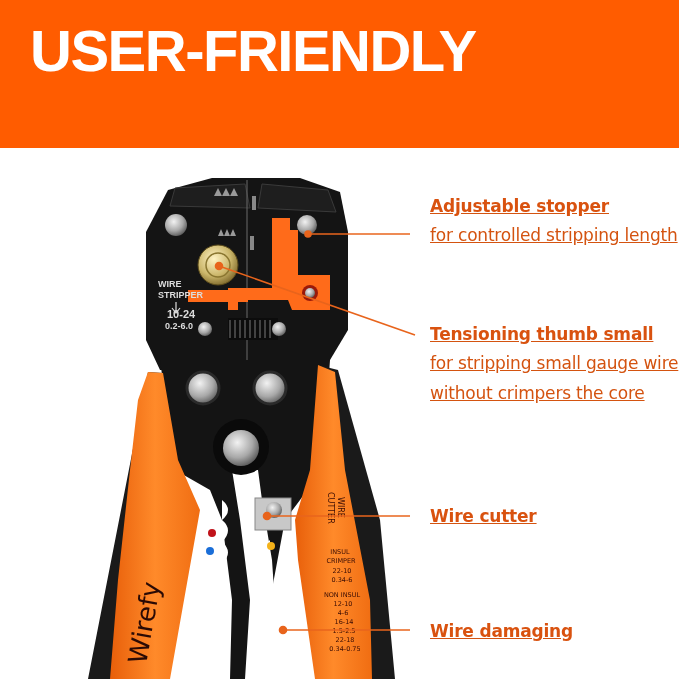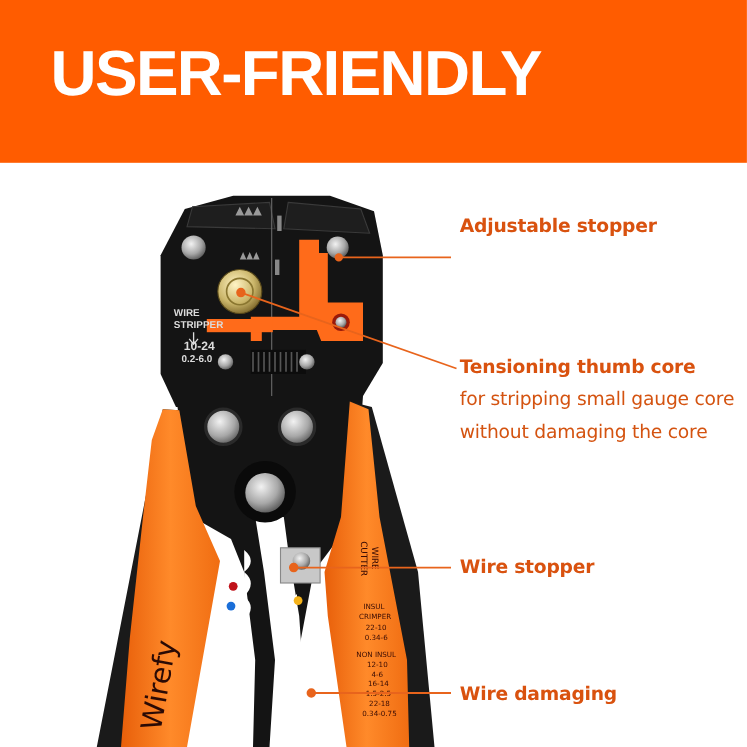--- a/index.html
+++ b/index.html
@@ -6,35 +6,36 @@
   body {
     width: 679px; height: 679px; overflow: hidden; position: relative;
     background: #ffffff;
     font-family: "DejaVu Sans", "Liberation Sans", sans-serif;
   }
   .banner {
     position: absolute; left: 0; top: 0; width: 679px; height: 148px;
     background: #ff5c00;
   }
   .banner-title {
-    position: absolute; left: 30px; top: 22px; margin: 16px;
+    position: absolute; left: 30px; top: 22px; margin: 0;
     color: #ffffff;
     font-family: "Liberation Sans", sans-serif;
     font-weight: bold; font-size: 58px; line-height: 58px;
     letter-spacing: -1.5px;
     transform: scaleX(1.0);
     transform-origin: left top;
   }
   .banner-title span { display: block; }
   .tool {
     position: absolute; left: 0; top: 148px; width: 679px; height: 531px;
   }
   .callout {
-    position: absolute; left: 418px; color: #d45310;
+    position: absolute; left: 430px; color: #d45310;
     font-family: "DejaVu Sans", sans-serif;
+    text-decoration: underline;
   }
   .callout-title {
     font-weight: bold; font-size: 17px; line-height: 28px;
     color: #d9520f; letter-spacing: -0.2px;
   }
   .callout-desc {
     font-size: 17px; line-height: 30px; color: #d45310; letter-spacing: -0.2px;
     width: 250px;
   }
   #c1 { top: 192px; }
@@ -170,23 +171,24 @@
     <circle cx="219" cy="266" r="3.5"></circle>
     <line x1="267" y1="516" x2="410" y2="516"></line>
     <circle cx="267" cy="516" r="3.5"></circle>
     <line x1="283" y1="630" x2="410" y2="630"></line>
     <circle cx="283" cy="630" r="3.5"></circle>
   </g>
 </svg>
 
 <div class="callout" id="c1">
   <div class="callout-title">Adjustable stopper</div>
+  <div class="callout-desc">for controlled stripping length</div>
 </div>
 <div class="callout" id="c2">
-  <div class="callout-title">Tensioning thumb core</div>
-  <div class="callout-desc">for stripping small gauge core without damaging the core</div>
+  <div class="callout-title">Tensioning thumb small</div>
+  <div class="callout-desc">for stripping small gauge wire without crimpers the core</div>
 </div>
 <div class="callout" id="c3">
-  <div class="callout-title">Wire stopper</div>
+  <div class="callout-title">Wire cutter</div>
 </div>
 <div class="callout" id="c4">
   <div class="callout-title">Wire damaging</div>
 </div>
 
 </body></html>

